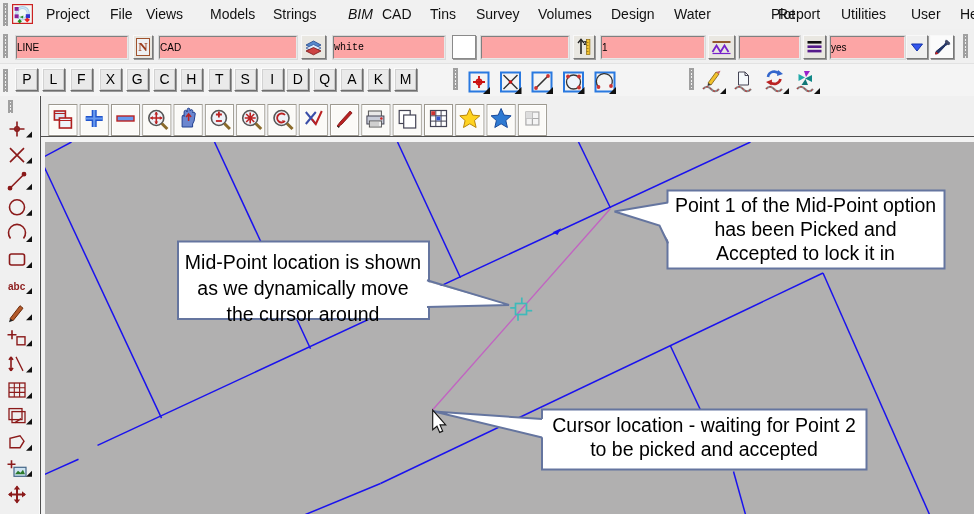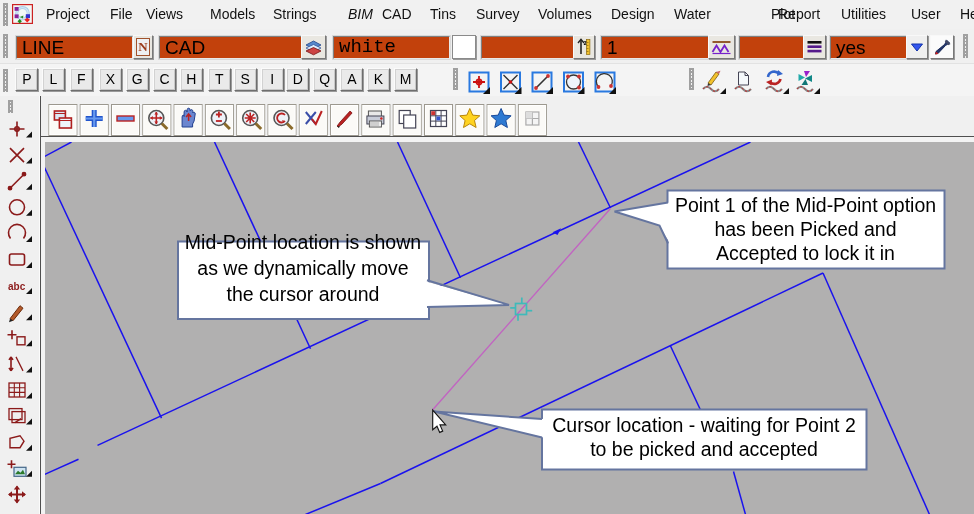--- a/index.html
+++ b/index.html
@@ -1,23 +1,23 @@
 <!DOCTYPE html>
 <html><head>
 <meta charset="utf-8">
 <style>
 html,body{margin:0;padding:0;}
 body{width:974px;height:514px;position:relative;overflow:hidden;
   font-family:"Liberation Sans",sans-serif;background:#f0f0f0;-webkit-font-smoothing:antialiased;}
 .abs{position:absolute;}
 .menuitem{position:absolute;top:0;height:28px;line-height:28px;font-size:14px;color:#111;}
 .grip{position:absolute;width:5px;background-image:repeating-linear-gradient(to bottom,#a0a0a0 0 1.6px,rgba(0,0,0,0) 1.6px 3.4px),repeating-linear-gradient(to right,#a0a0a0 0 1.6px,rgba(0,0,0,0) 1.6px 3.4px);}
-.fld{position:absolute;top:36px;height:21px;background:#c2410c;border:1px solid #9a9a9a;
+.fld{position:absolute;top:36px;height:21px;background:#fca5a5;border:1px solid #9a9a9a;
   border-top-color:#7f7f7f;border-left-color:#7f7f7f;border-bottom-color:#e8e8e8;border-right-color:#e8e8e8;
-  font-size:19px;color:#000;line-height:21px;padding-left:5px;box-shadow:0 0 0 1px #d9d9d9;}
+  font-size:10px;color:#000;line-height:21px;box-shadow:0 0 0 1px #d9d9d9;}
 .btn3{position:absolute;top:68px;width:21px;height:21px;background:#eaeaea;
   border:1px solid #fbfbfb;border-bottom-color:#6e6e6e;border-right-color:#6e6e6e;
   text-align:center;font-size:14px;line-height:21px;color:#000;
   box-shadow:1px 1px 0 #d2d2d2 inset,-1px -1px 0 #c8c8c8 inset,1px 1px 0 #9a9a9a;}
 .ib{position:absolute;top:35px;height:23px;background:#e9e7e1;
   border:1px solid #f8f8f8;border-bottom-color:#787878;border-right-color:#787878;
   box-shadow:1px 1px 0 #9a9a9a;}
 </style>
 </head>
 <body>
@@ -491,21 +491,21 @@
     <rect x="541.5" y="409" width="324.5" height="60" fill="#fff" stroke="#65759f" stroke-width="2"></rect>
     <path d="M433.5 411 L543 418.5 L543 437 Z" fill="#fff"></path>
     <path d="M541.5 418.5 L433.5 411 L541.5 437" fill="none" stroke="#65759f" stroke-width="2" stroke-linejoin="miter"></path>
   </g>
 
   <g transform="translate(432,409)">
     <path d="M0.2 0.5 L0.2 20.3 L4.5 16.7 L7.2 22.9 L10.2 21.6 L7.5 15.4 L13.2 15.4 Z" fill="#fff" stroke="#151515" stroke-width="1.15" stroke-linejoin="miter"></path>
   </g>
 </svg>
 
-<div class="abs" style="left:178px;top:237px;width:250px;height:61px;font-size:19.5px;line-height:26px;text-align:center;color:#000;display:flex;align-items:center;justify-content:center;">
+<div class="abs" style="left:178px;top:257px;width:250px;height:61px;font-size:19.5px;line-height:26px;text-align:center;color:#000;display:flex;align-items:center;justify-content:center;">
   <div>Mid-Point location is shown<br>as we dynamically move<br>the cursor around</div>
 </div>
 <div class="abs" style="left:667px;top:190px;width:277px;height:78px;font-size:19.5px;line-height:24.2px;text-align:center;color:#000;display:flex;align-items:center;justify-content:center;">
   <div>Point 1 of the Mid-Point option<br>has been Picked and<br>Accepted to lock it in</div>
 </div>
 <div class="abs" style="left:542px;top:409px;width:324px;height:56px;font-size:19.5px;line-height:24.2px;text-align:center;color:#000;display:flex;align-items:center;justify-content:center;">
   <div>Cursor location - waiting for Point 2<br>to be picked and accepted</div>
 </div>
 
 </body></html>

